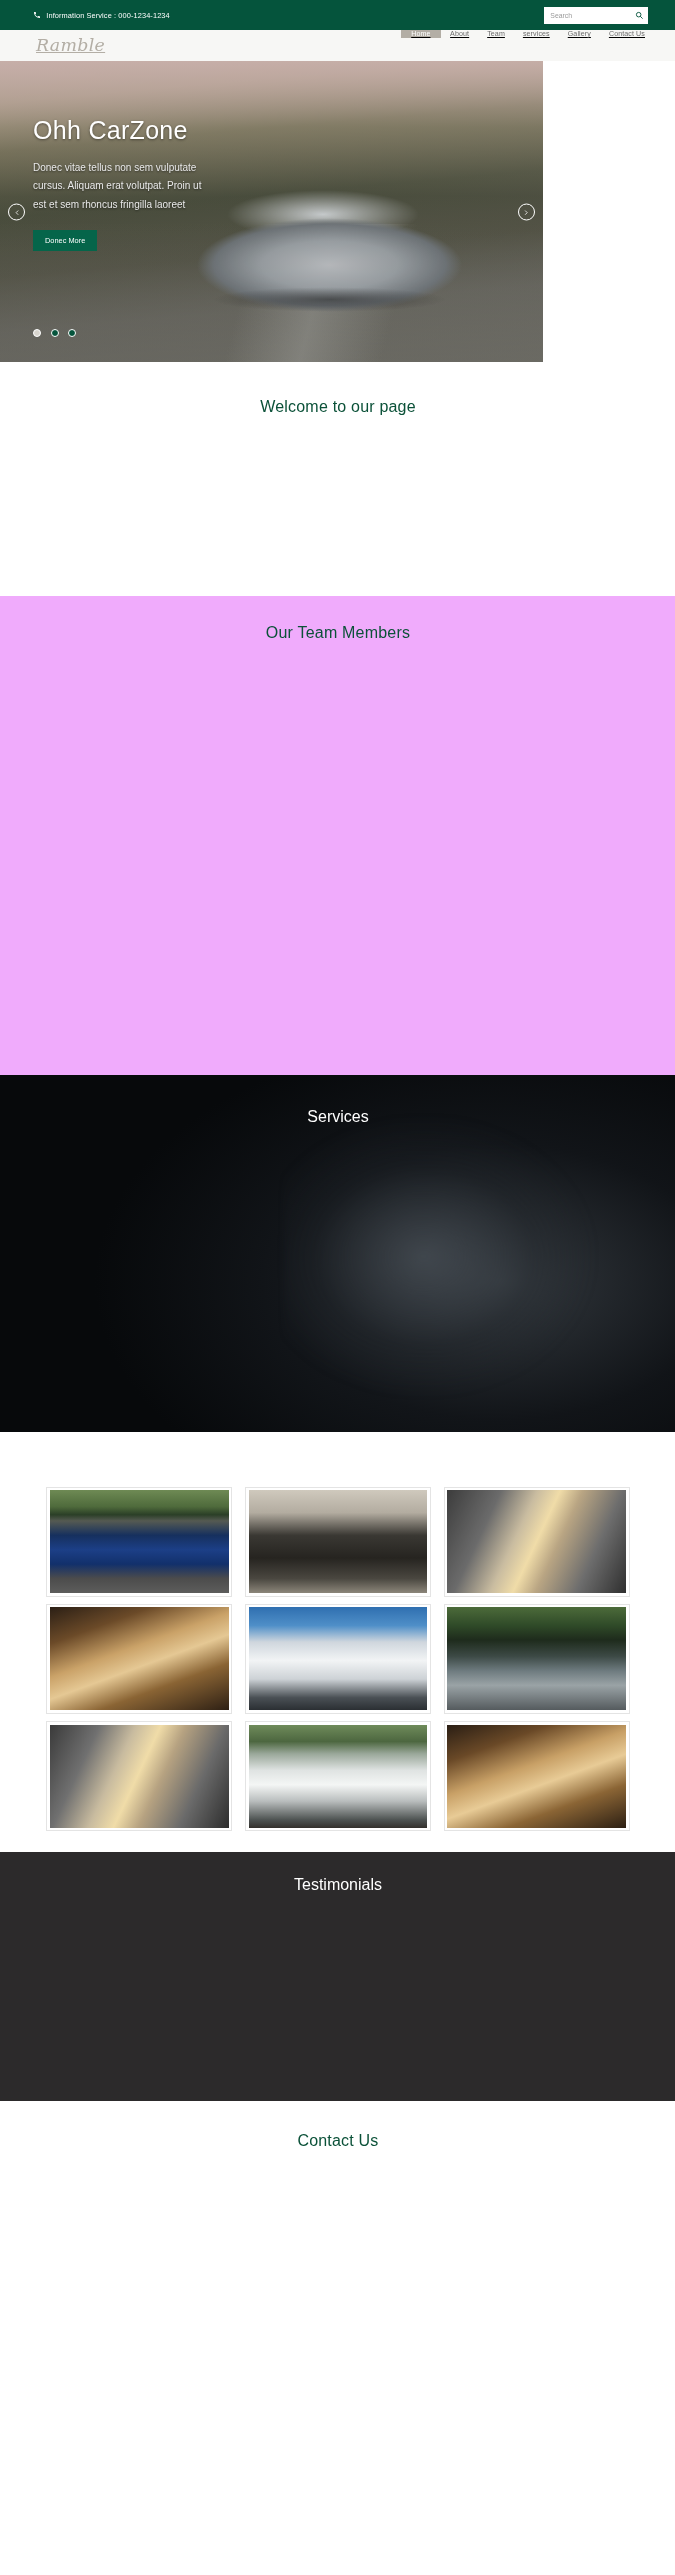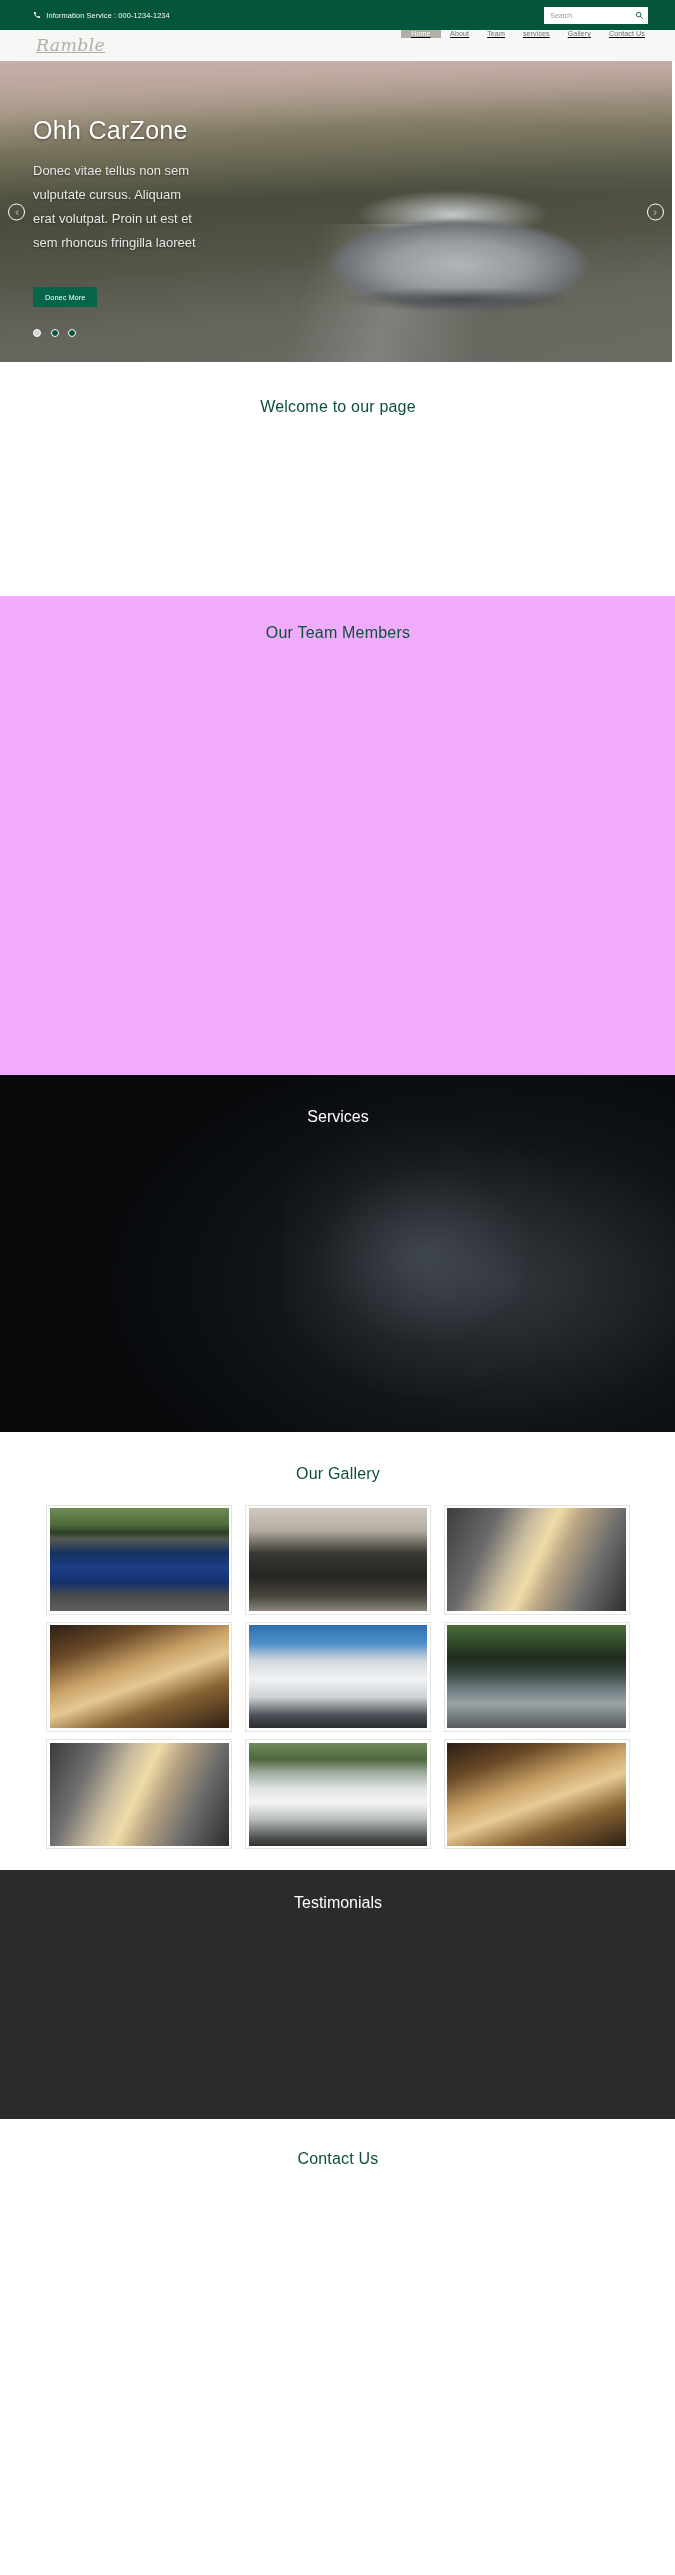--- a/index.html
+++ b/index.html
@@ -98,21 +98,21 @@
   }
   .nav-link.active {
     background: #b3aea5;
     color: #ffffff;
     padding: 0 10.6px;
   }
 
   
   .hero {
     position: relative;
-    width: 672px;
+    width: 543px;
     height: 301px;
     overflow: hidden;
     background: #737373;
   }
   .hero-bg {
     position: absolute;
     inset: 0;
     background:
       linear-gradient(to bottom, rgba(198,174,168,.95) 0%, rgba(150,140,120,.5) 22%, rgba(60,60,50,.25) 45%, rgba(70,66,56,.30) 100%),
       linear-gradient(175deg, #c9b4ae 0%, #b6a393 12%, #6e6b52 26%, #4d5240 45%, #5a5a4c 62%, #7a7974 78%, #8e8d88 100%);
@@ -154,24 +154,24 @@
   }
   .hero-title {
     font-size: 25px;
     color: #ffffff;
     font-weight: normal;
     letter-spacing: 0.3px;
     margin-bottom: 13.7px;
     text-shadow: 0 0.5px 2.6px rgba(0,0,0,.45);
   }
   .hero-desc {
-    font-size: 13px;
+    font-size: 10px;
     line-height: 1.85;
     color: #e9e9e9;
-    margin-bottom: 32px;
+    margin-bottom: 16px;
     text-shadow: 0 0.5px 2.1px rgba(0,0,0,.5);
     max-width: 174px;
   }
   .hero-btn {
     display: inline-block;
     background: #05654a;
     color: #ffffff;
     font-size: 7.4px;
     padding: 5.8px 12px;
     text-decoration: none;
@@ -408,21 +408,20 @@
   <div class="team-body"></div>
 </section>
 
 <section class="section services-section">
   <div class="services-bg"></div>
   <h2 class="services-title">Services</h2>
   <div class="services-body"></div>
 </section>
 
 <section class="section gallery-section">
-  <h2 class="section-title">Our Gallery</h2>
   <div class="gallery-grid">
     <div class="gallery-item">
       <div class="gallery-thumb g1"></div>
     </div>
     <div class="gallery-item">
       <div class="gallery-thumb g2"></div>
     </div>
     <div class="gallery-item">
       <div class="gallery-thumb g3"></div>
     </div>

